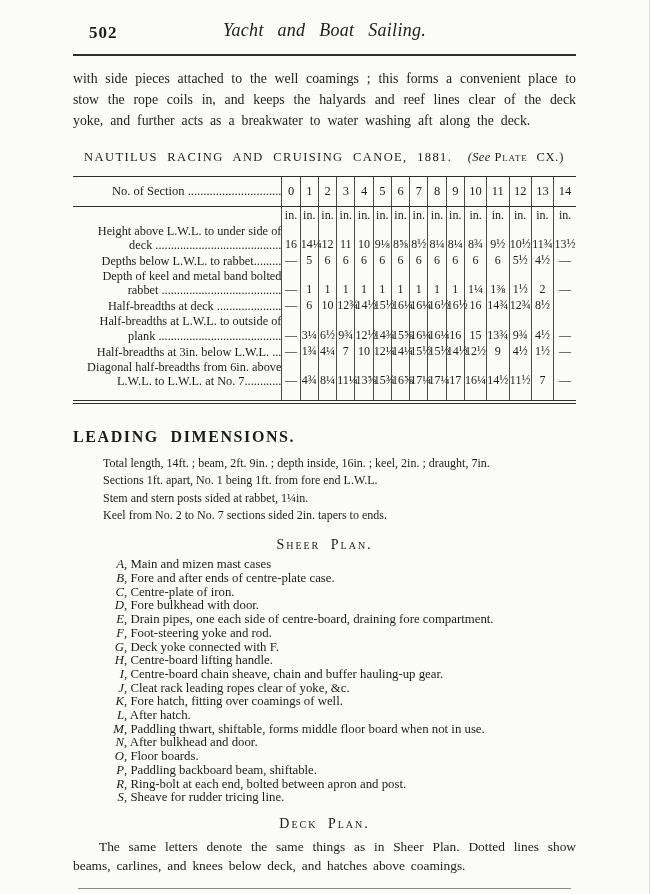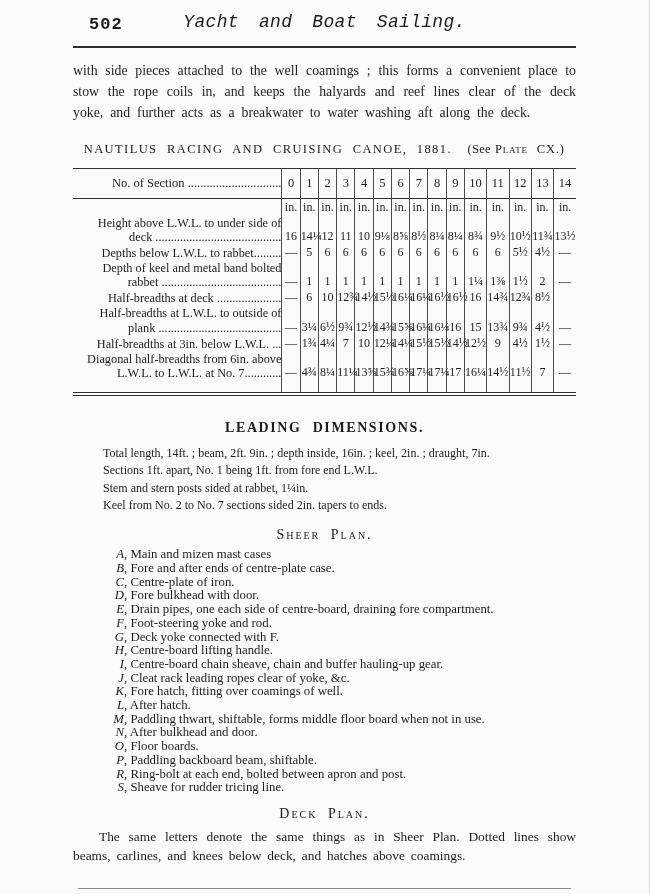--- a/index.html
+++ b/index.html
@@ -11,45 +11,45 @@
   }
   .page {
     width:650px; height:894px;
     background:var(--paper,#fbfbf8);
     padding:12px 73px 0 73px;
     position:relative;
     overflow:hidden;
     border-right:1px solid #d8d8d4;
   }
   
-  .hdr { position:relative; height:28px; margin-top:0;font-family:Liberation Mono, monospace; }
+  .hdr { position:relative; height:28px; margin-top:8px; }
   .pageno { position:absolute; left:16px; top:3px; font-size:17px; font-weight:bold; letter-spacing:1px; }
   .running { text-align:center; font-style:italic; font-size:18px; word-spacing:9px; letter-spacing:.3px; }
   .headrule { border:none; border-top:2px solid var(--rule,#2e2e2e); margin:6px 0 12px 0; }
   
   p.body { font-size:13.8px; line-height:21px; text-align:justify; word-spacing:3.5px; }
   p.ind { text-indent:26px; }
   
   .tbl-title { text-align:center; font-size:12.5px; letter-spacing:1.4px; word-spacing:5px; margin:19px 0 11px 0; white-space:nowrap; }
-  .tbl-title .it { letter-spacing:.3px; margin-left:6px; }
+  .tbl-title .it { font-style:italic; letter-spacing:.3px; margin-left:6px; }
   .tbl-title .sc { font-variant:small-caps; margin-left:4px; letter-spacing:.8px; }
   
   table.dims { border-collapse:collapse; width:100%; table-layout:fixed; font-size:12px; margin-top:2px; }
   .dims td { padding:0; text-align:center; vertical-align:bottom; }
   .dims td.num { border-left:1px solid #4a4a4a; }
   .dims tr.sec-row td { border-top:1.5px solid var(--rule,#2e2e2e); border-bottom:1.5px solid var(--rule,#2e2e2e); height:30px; vertical-align:middle; font-size:12.5px; }
   .dims tr.sec-row td.lbl { white-space:nowrap; overflow:hidden; }
   .dims tr.unit-row td { height:16px; }
   .dims td.lbl { text-align:right; font-size:12.3px; line-height:14.2px; }
   .dims td.lbl .l1, .dims td.lbl .l2 { display:block; white-space:nowrap; overflow:hidden; }
   .dims td.lbl .l2 { padding-left:14px; }
   .dims tr.data-row td { padding-top:1px; }
   .dims tr.data-row:last-child td { border-bottom:4px double var(--rule,#2e2e2e); padding-bottom:12px; }
   
-  .ld-head { text-align:center; font-size:14px; font-weight:bold; letter-spacing:1.6px; word-spacing:6px; margin:24px 0 9px 0; }
+  .ld-head { text-align:left; font-size:16px; font-weight:bold; letter-spacing:1.6px; word-spacing:6px; margin:24px 0 9px 0; }
   .ld-lines { font-size:12px; line-height:17.3px; padding-left:30px; }
   
   .sub-head { text-align:center; font-weight:normal; font-variant:small-caps; font-size:14px; letter-spacing:2px; word-spacing:5px; margin:13px 0 5px 0; }
   .sub-head.dp { margin-top:11px; }
   
   .key-list { padding-left:36px; font-size:12.8px; line-height:13.7px; }
   .key-item { white-space:nowrap; overflow:hidden; }
   .key-item .lt { display:inline-block; width:15px; text-align:right; font-style:italic; }
   
   p.deck { font-size:13.4px; line-height:19.5px; text-indent:26px; word-spacing:2.5px; margin-top:2px; }

